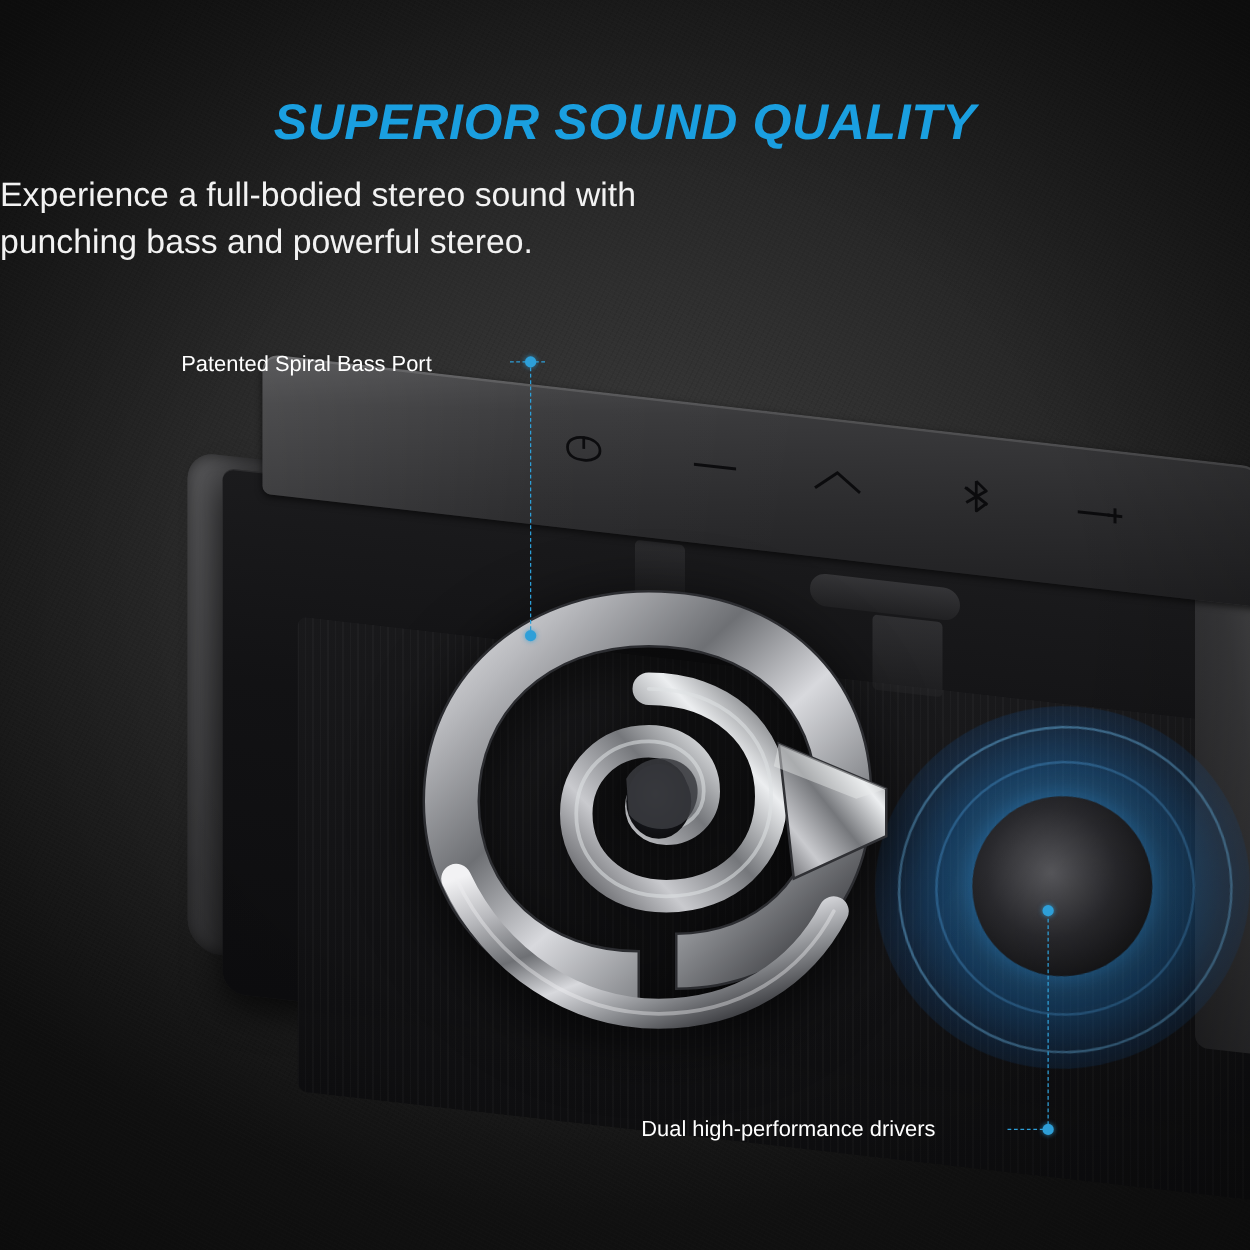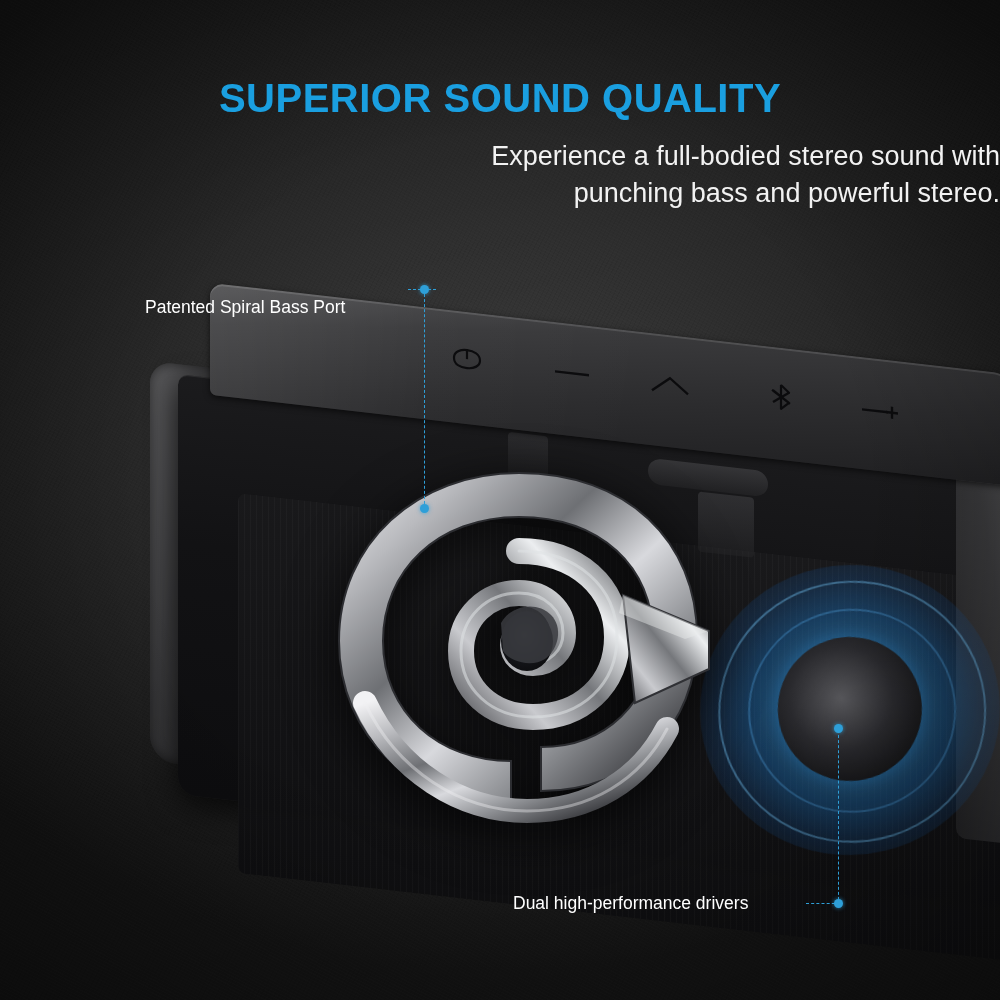--- a/index.html
+++ b/index.html
@@ -27,32 +27,33 @@
     background:radial-gradient(ellipse 80% 75% at 50% 48%, rgba(0,0,0,0) 45%, rgba(0,0,0,.45) 100%);
   }
 
   
   .headline{
     position:absolute;top:76px;left:0;width:100%;
     text-align:center;
     color:#1a9fe0;
     font-size:40px;font-weight:bold;letter-spacing:.5px;
     line-height:1.1;
+    font-style:italic;
   }
   .sub{
     position:absolute;top:138px;left:0;width:100%;
-    text-align:right;color:#f2f2f2;
+    text-align:left;color:#f2f2f2;
     font-size:27px;line-height:1.38;font-weight:normal;
   }
 
   
   .callout-label{
     position:absolute;color:#ffffff;font-size:17.5px;white-space:nowrap;
   }
-  .lbl-bass{ left:145px; top:297px; }
+  .lbl-bass{ left:145px; top:281px; }
   .lbl-drivers{ left:513px; top:893px; }
 
   .leader{ position:absolute;background:transparent; }
   .leader .h{
     position:absolute;height:0;border-top:1px dashed #2e9fd8;
   }
   .leader .v{
     position:absolute;width:0;border-left:1px dashed #2e9fd8;
   }
   .dot{

